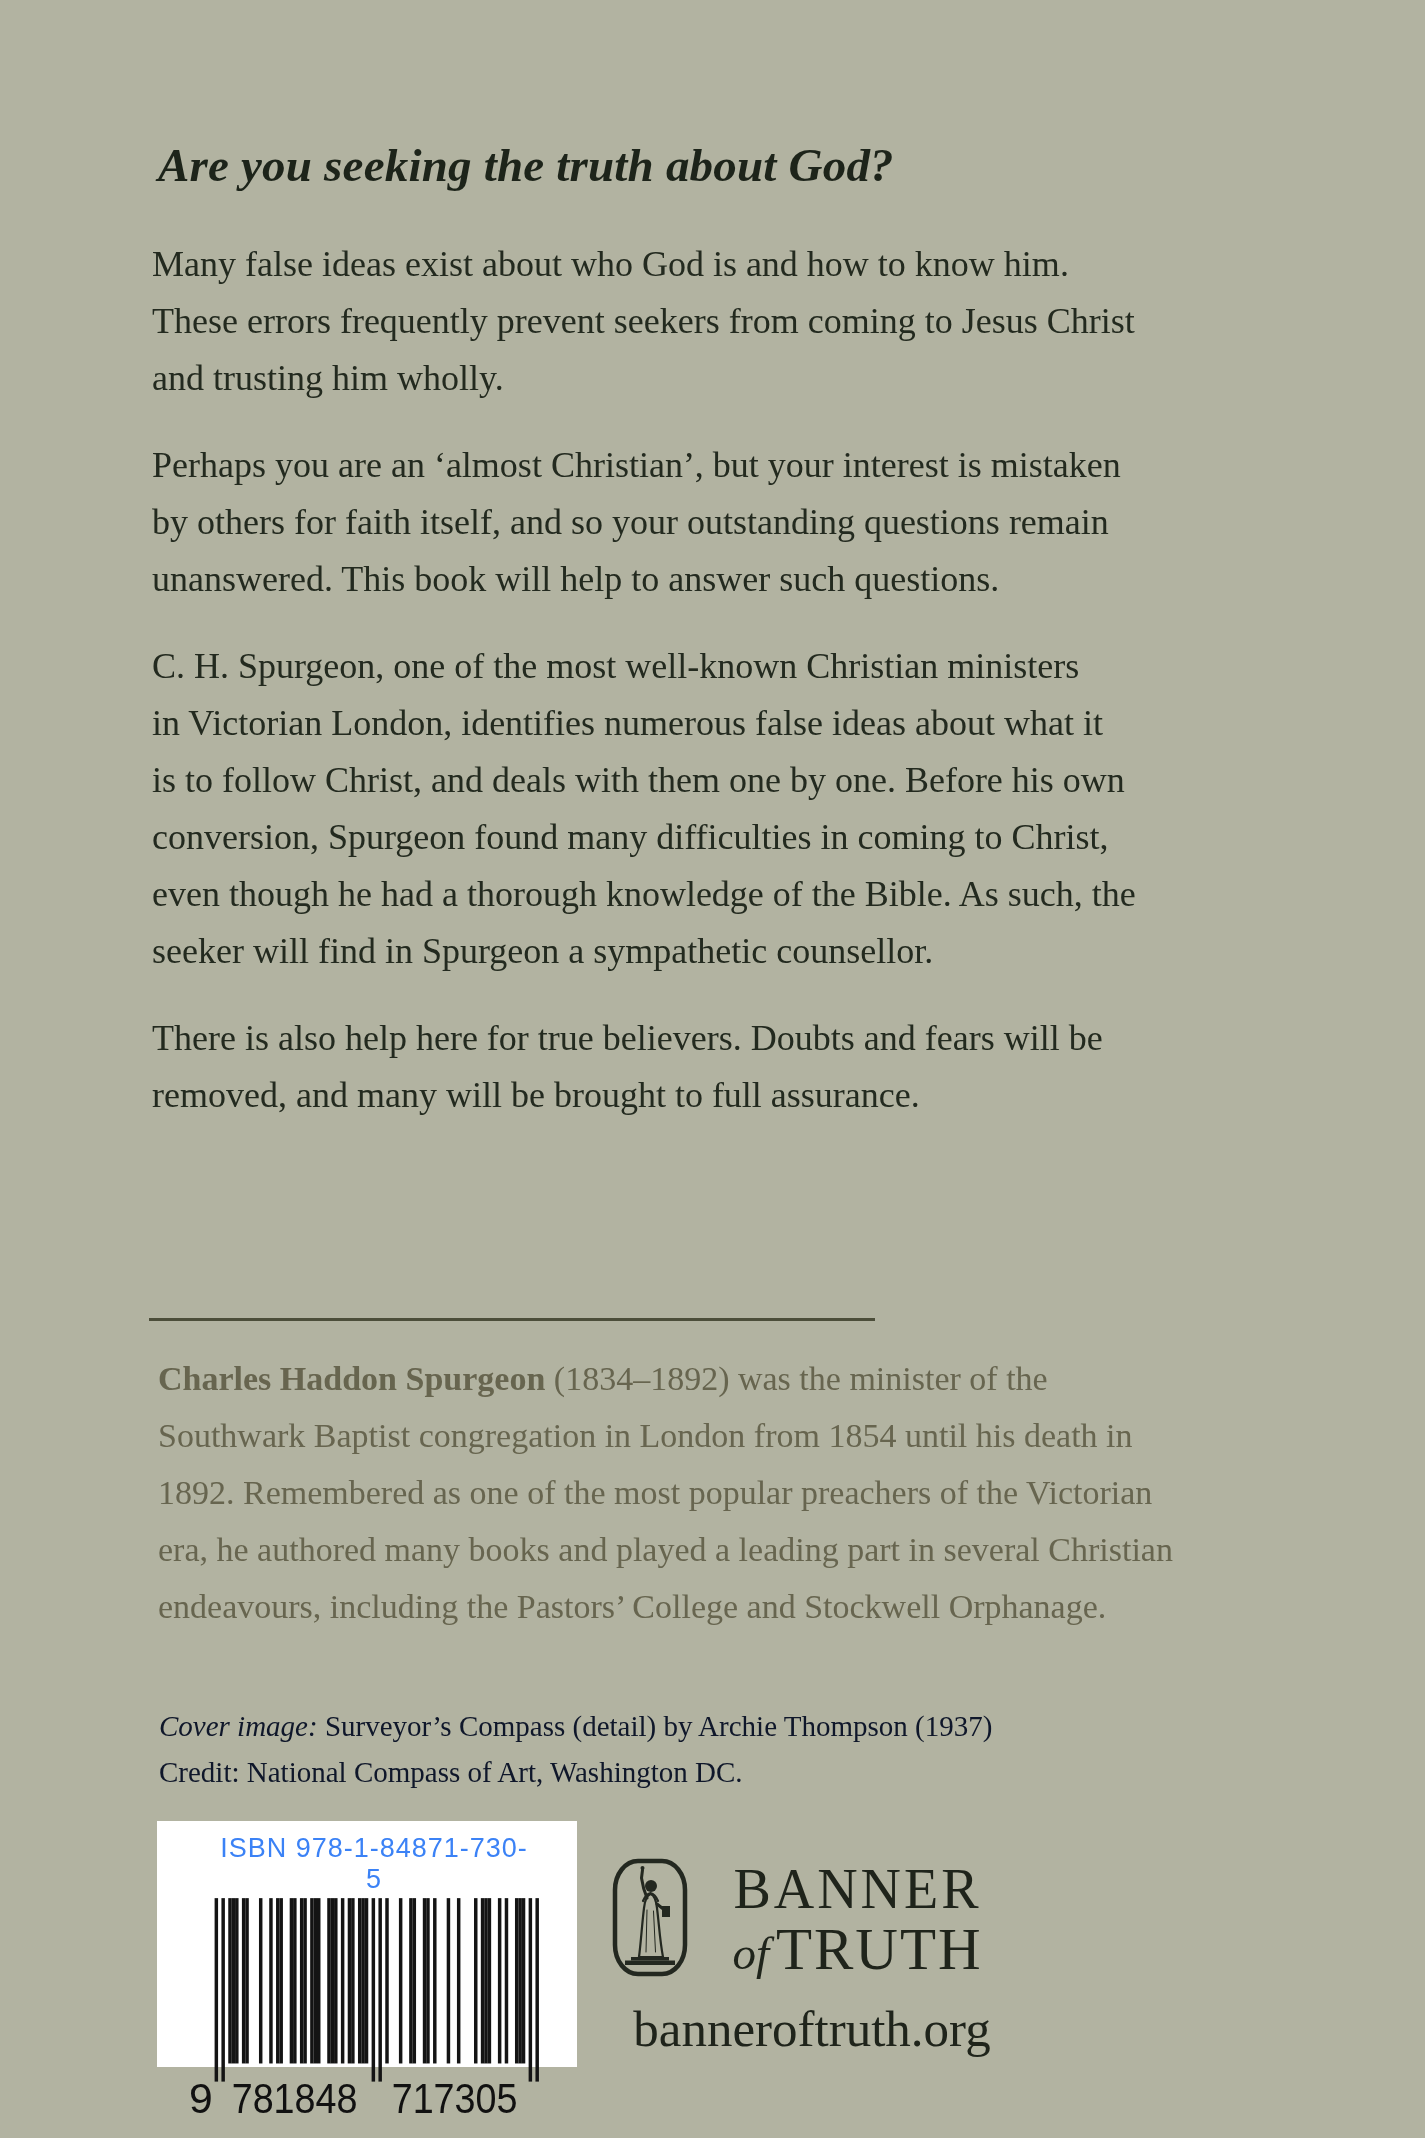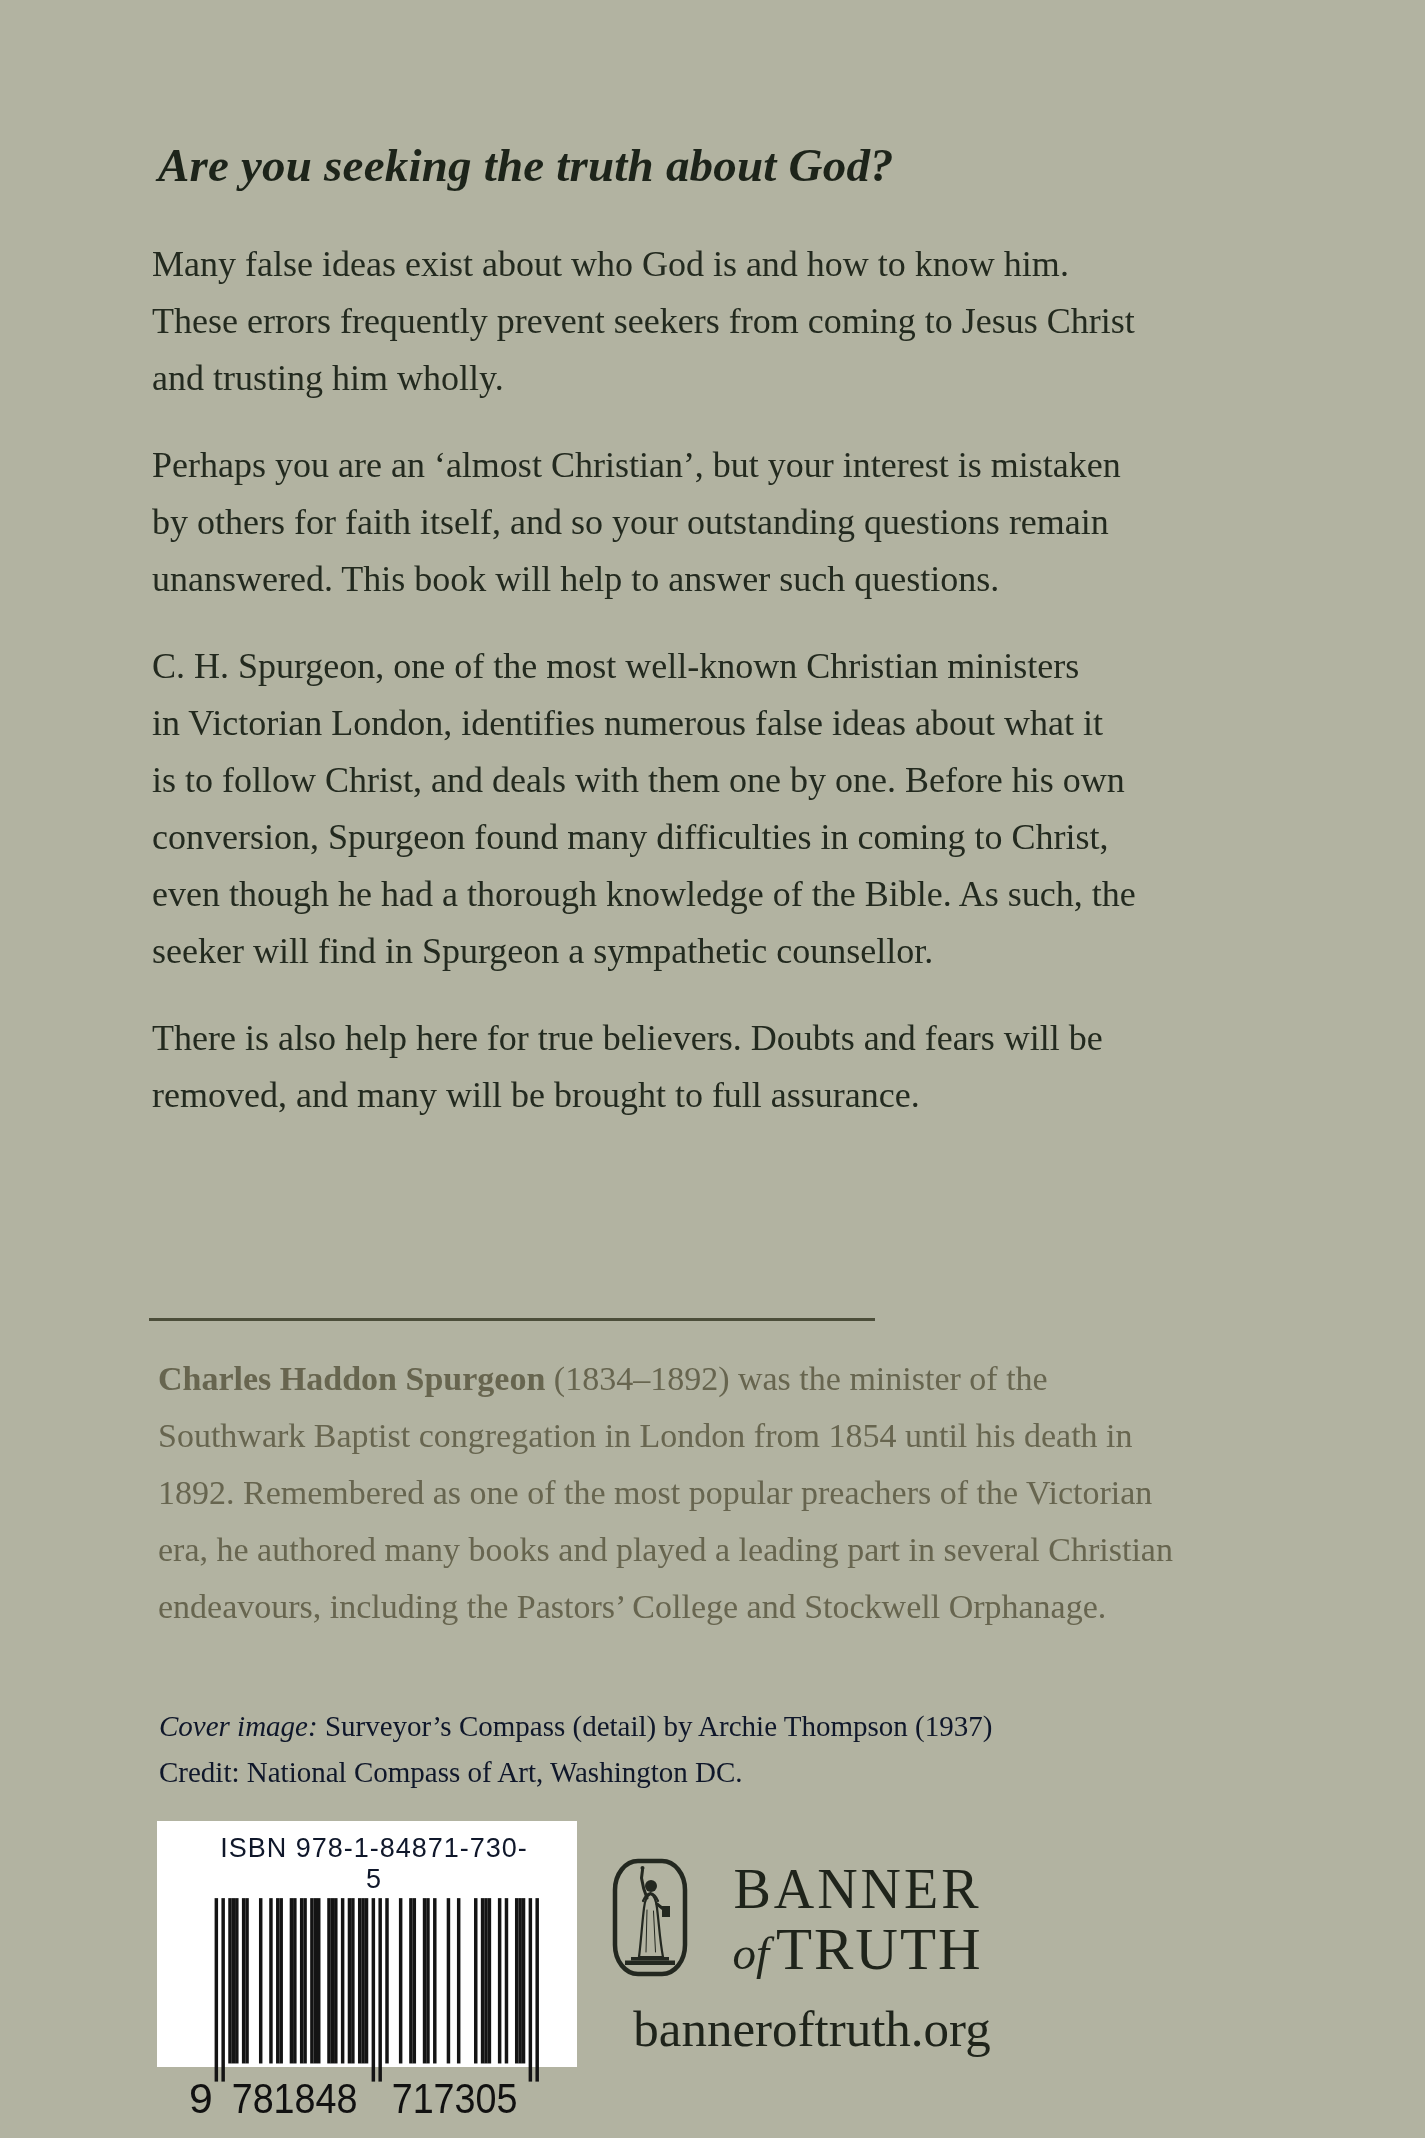--- a/index.html
+++ b/index.html
@@ -17,21 +17,21 @@
   .bio{position:absolute;left:158px;top:1350px;width:1246px;margin:0;
        font-size:34px;line-height:57px;white-space:pre-line;color:#67654f;}
   .bio .name{font-weight:bold;}
 
   .credits{position:absolute;left:159px;top:1703px;}
   .credits p{margin:0;font-size:29px;line-height:46px;color:#0f172a;}
   .credits .lbl{font-style:italic;}
 
   .barcode-box{position:absolute;left:157px;top:1821px;width:420px;height:246px;background:#ffffff;}
   .isbn-label{margin:12px 15px 0 58px;width:318px;text-align:center;
-              font-family:"Liberation Sans",sans-serif;font-size:27px;color:#0f172a;letter-spacing:1px;}
+              font-family:"Liberation Sans",sans-serif;font-size:27px;color:#3b82f6;letter-spacing:1px;}
   .barcode-svg{display:block;margin:3px 0 0 32px;width:352px;height:220px;}
 
   .publisher{position:absolute;left:612px;top:1858px;width:400px;}
   .logo-row{display:flex;gap:15px;align-items:flex-start;}
   .emblem{width:76px;height:119px;flex:none;}
   .logo-text{flex:1;text-align:center;color:#1f241b;padding-top:2px;}
   .l1{font-size:56px;line-height:58px;letter-spacing:3px;}
   .l2{font-size:59px;line-height:62px;letter-spacing:2px;}
   .l2 .of{font-style:italic;font-size:47px;letter-spacing:0;margin-right:7px;}
   .site{margin-top:16px;text-align:center;font-size:51px;color:#1f241b;}

